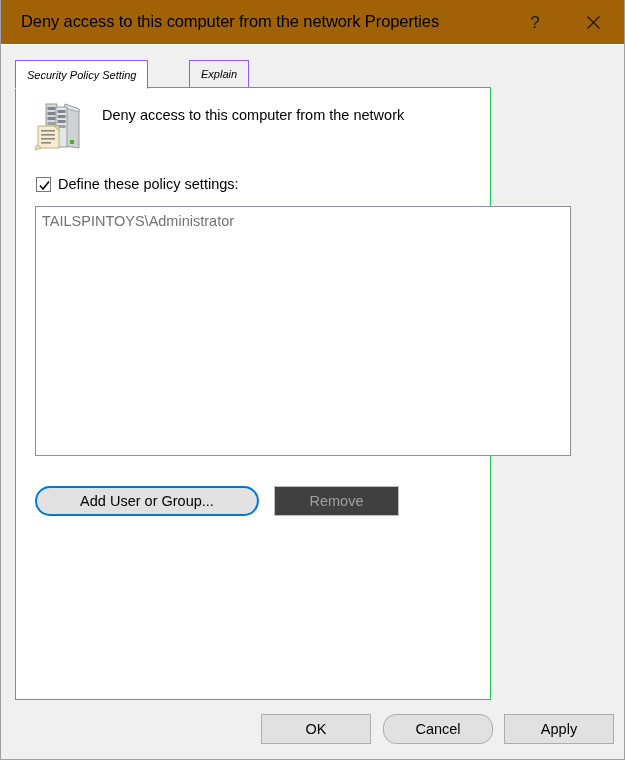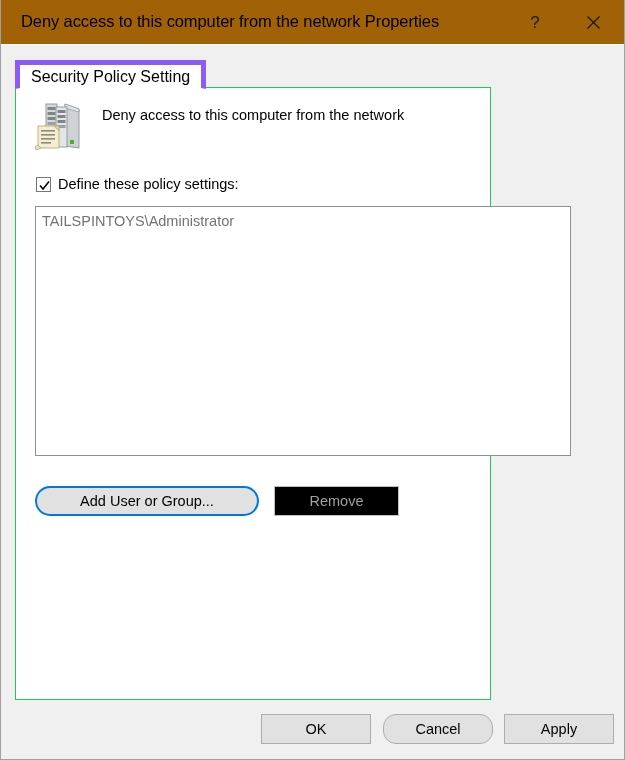--- a/index.html
+++ b/index.html
@@ -76,30 +76,31 @@
     left: 14px;
     top: 60px;
     right: 14px;
     height: 28px;
   }
   .tab {
     position: absolute;
     top: 0;
     height: 28px;
     box-sizing: border-box;
-    border: 5px solid #8b5cf6;
-    font-size: 16px;
+    border: 1px solid #8b5cf6;
+    font-size: 11px;
     color: #000000;
     display: flex;
     align-items: center;
     justify-content: center;
     padding: 0 11px;
     white-space: nowrap;
     cursor: default;
     background: #f0f0f0;
+    font-style: italic;
   }
   .tab.active {
     background: #ffffff;
     border-bottom: 1px solid #ffffff;
     z-index: 3;
     height: 29px;
   }
   .tab-0 { left: 0px; }
   .tab-1 { left: 174px; }
 
@@ -197,21 +198,21 @@
     cursor: default;
     padding: 0;
     white-space: nowrap;
   }
   .btn.focused {
     border: 2px solid #0078d7;
   }
   .btn.disabled {
     color: #a0a0a0;
     border-color: #bfbfbf;
-    background: #000000;
+    background: #404040;
   }
   .btn-add {
     position: absolute;
     left: 19px;
     top: 398px;
     width: 224px;
     height: 30px;
     border-radius: 15px;
   }
   .btn-remove {
@@ -248,20 +249,21 @@
     <div class="title-btn close">
       <svg width="15" height="15" viewBox="0 0 15 15">
         <line x1="1.5" y1="1.5" x2="13.5" y2="13.5" stroke="#1a1a1a" stroke-width="1.2"></line>
         <line x1="13.5" y1="1.5" x2="1.5" y2="13.5" stroke="#1a1a1a" stroke-width="1.2"></line>
       </svg>
     </div>
   </div>
 
   <div class="tabstrip">
     <div class="tab active tab-0">Security Policy Setting</div>
+    <div class="tab tab-1">Explain</div>
   </div>
 
   <div class="panel">
 
     <div class="policy-icon">
       <svg width="54" height="58" viewBox="0 0 54 58">
 
         <polygon points="33,6 47,11 47,50 33,48" fill="#cfd2d4" stroke="#8d9296" stroke-width="0.9"></polygon>
         <polygon points="33,6 47,11 47,14 33,10" fill="#e6e8ea" stroke="#8d9296" stroke-width="0.7"></polygon>
 

